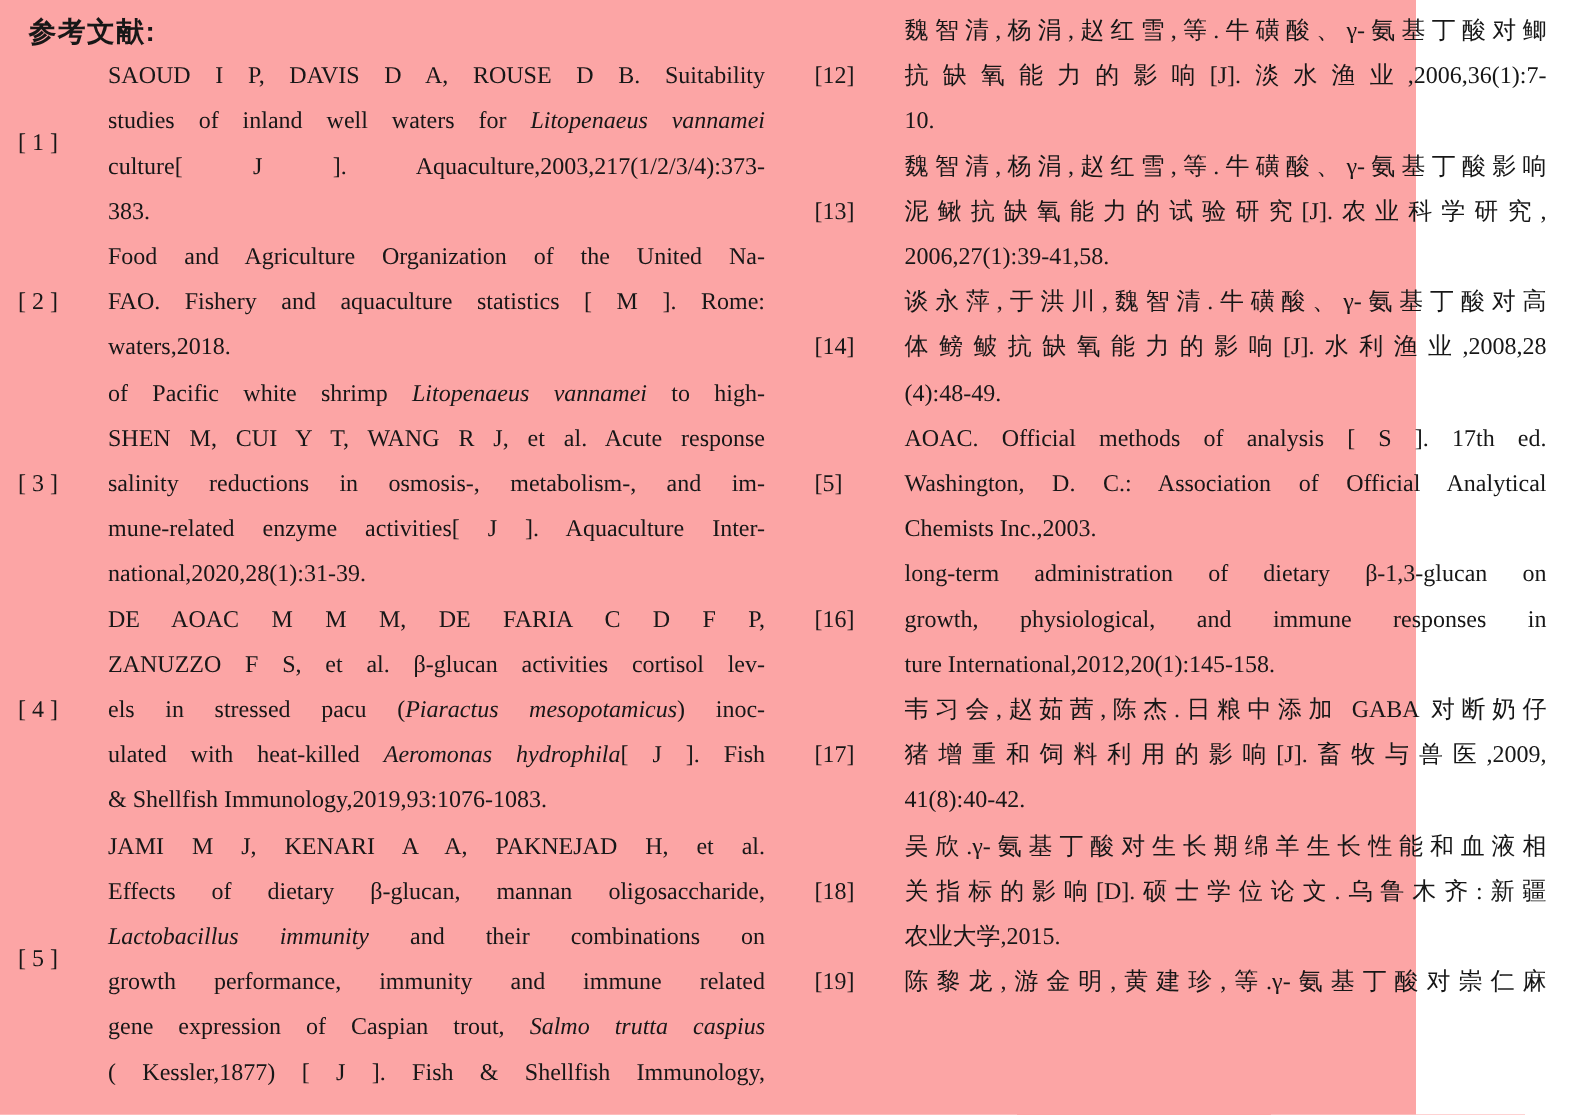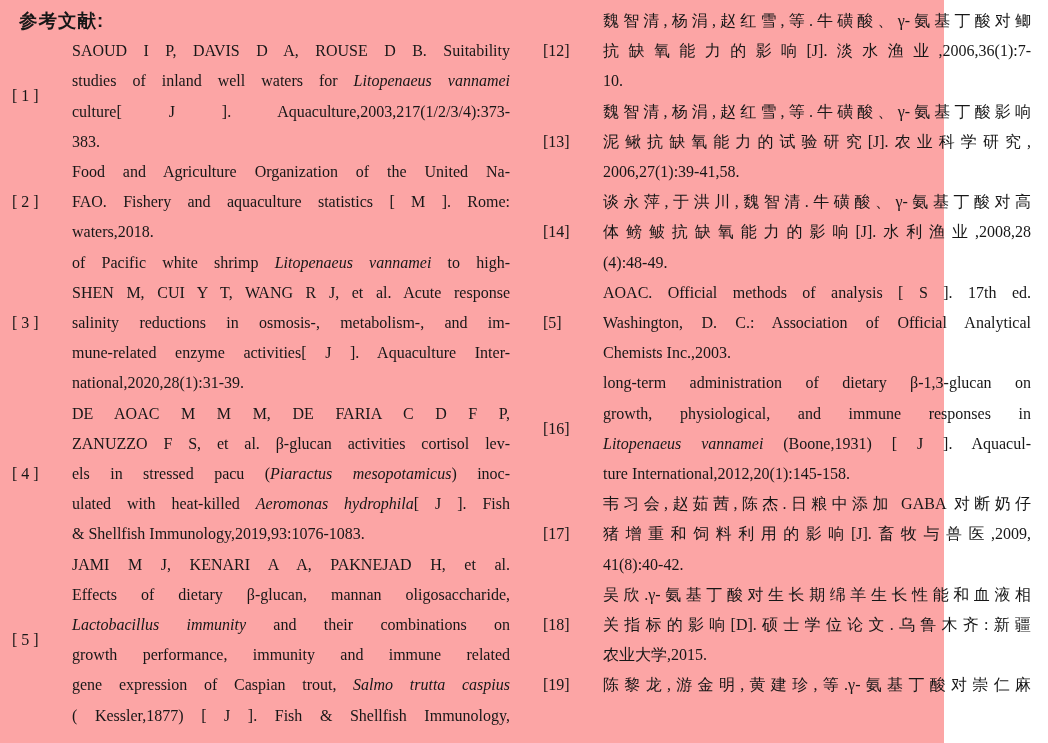--- a/index.html
+++ b/index.html
@@ -131,21 +131,20 @@
           <div class="ref-line j">AOAC. Official methods of analysis [ S ]. 17th ed.</div>
           <div class="ref-line j">Washington, D. C.: Association of Official Analytical</div>
           <div class="ref-line">Chemists Inc.,2003.</div>
         </div>
       </div>
       <div class="ref-item">
         <div class="ref-num">[16]</div>
         <div class="ref-text">
           <div class="ref-line j">long-term administration of dietary β-1,3-glucan on</div>
           <div class="ref-line j">growth, physiological, and immune responses in</div>
-          <div class="ref-line j"><i>Litopenaeus vannamei</i> (Boone,1931) [ J ]. Aquacul-</div>
           <div class="ref-line">ture International,2012,20(1):145-158.</div>
         </div>
       </div>
       <div class="ref-item">
         <div class="ref-num">[17]</div>
         <div class="ref-text">
           <div class="ref-line j">韦习会,赵茹茜,陈杰.日粮中添加 GABA 对断奶仔</div>
           <div class="ref-line j">猪增重和饲料利用的影响[J].畜牧与兽医,2009,</div>
           <div class="ref-line">41(8):40-42.</div>
         </div>

